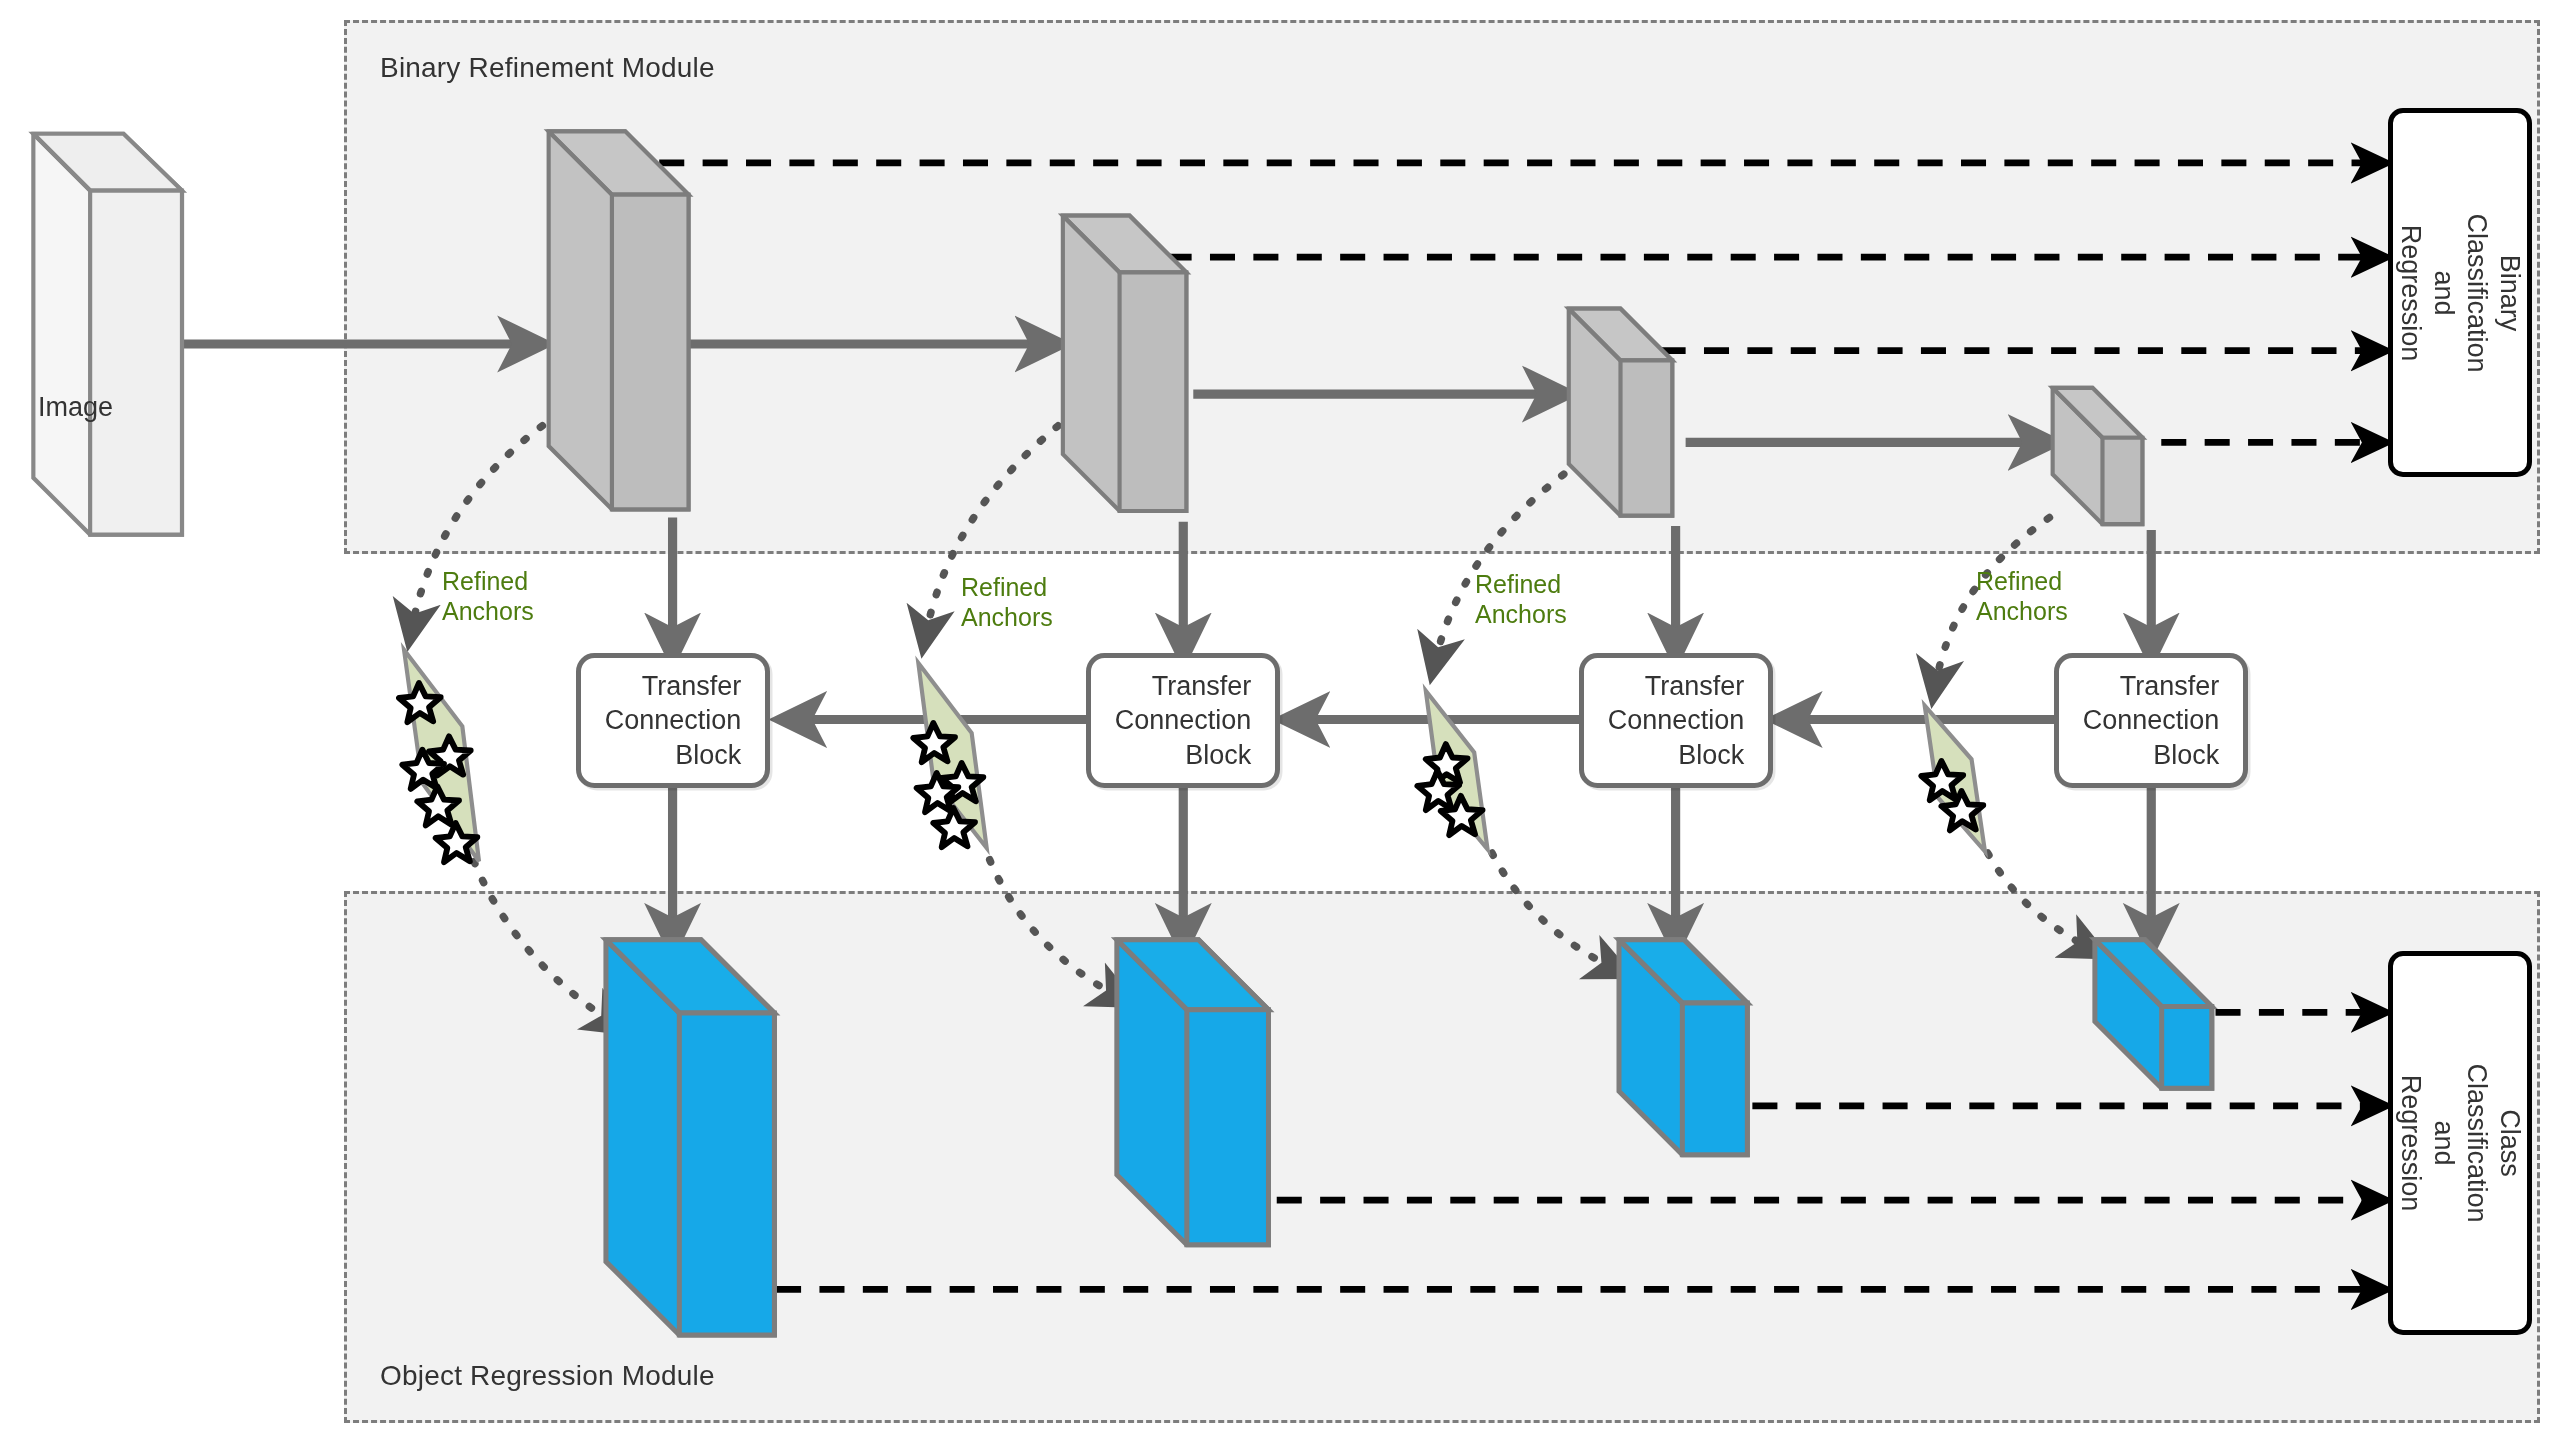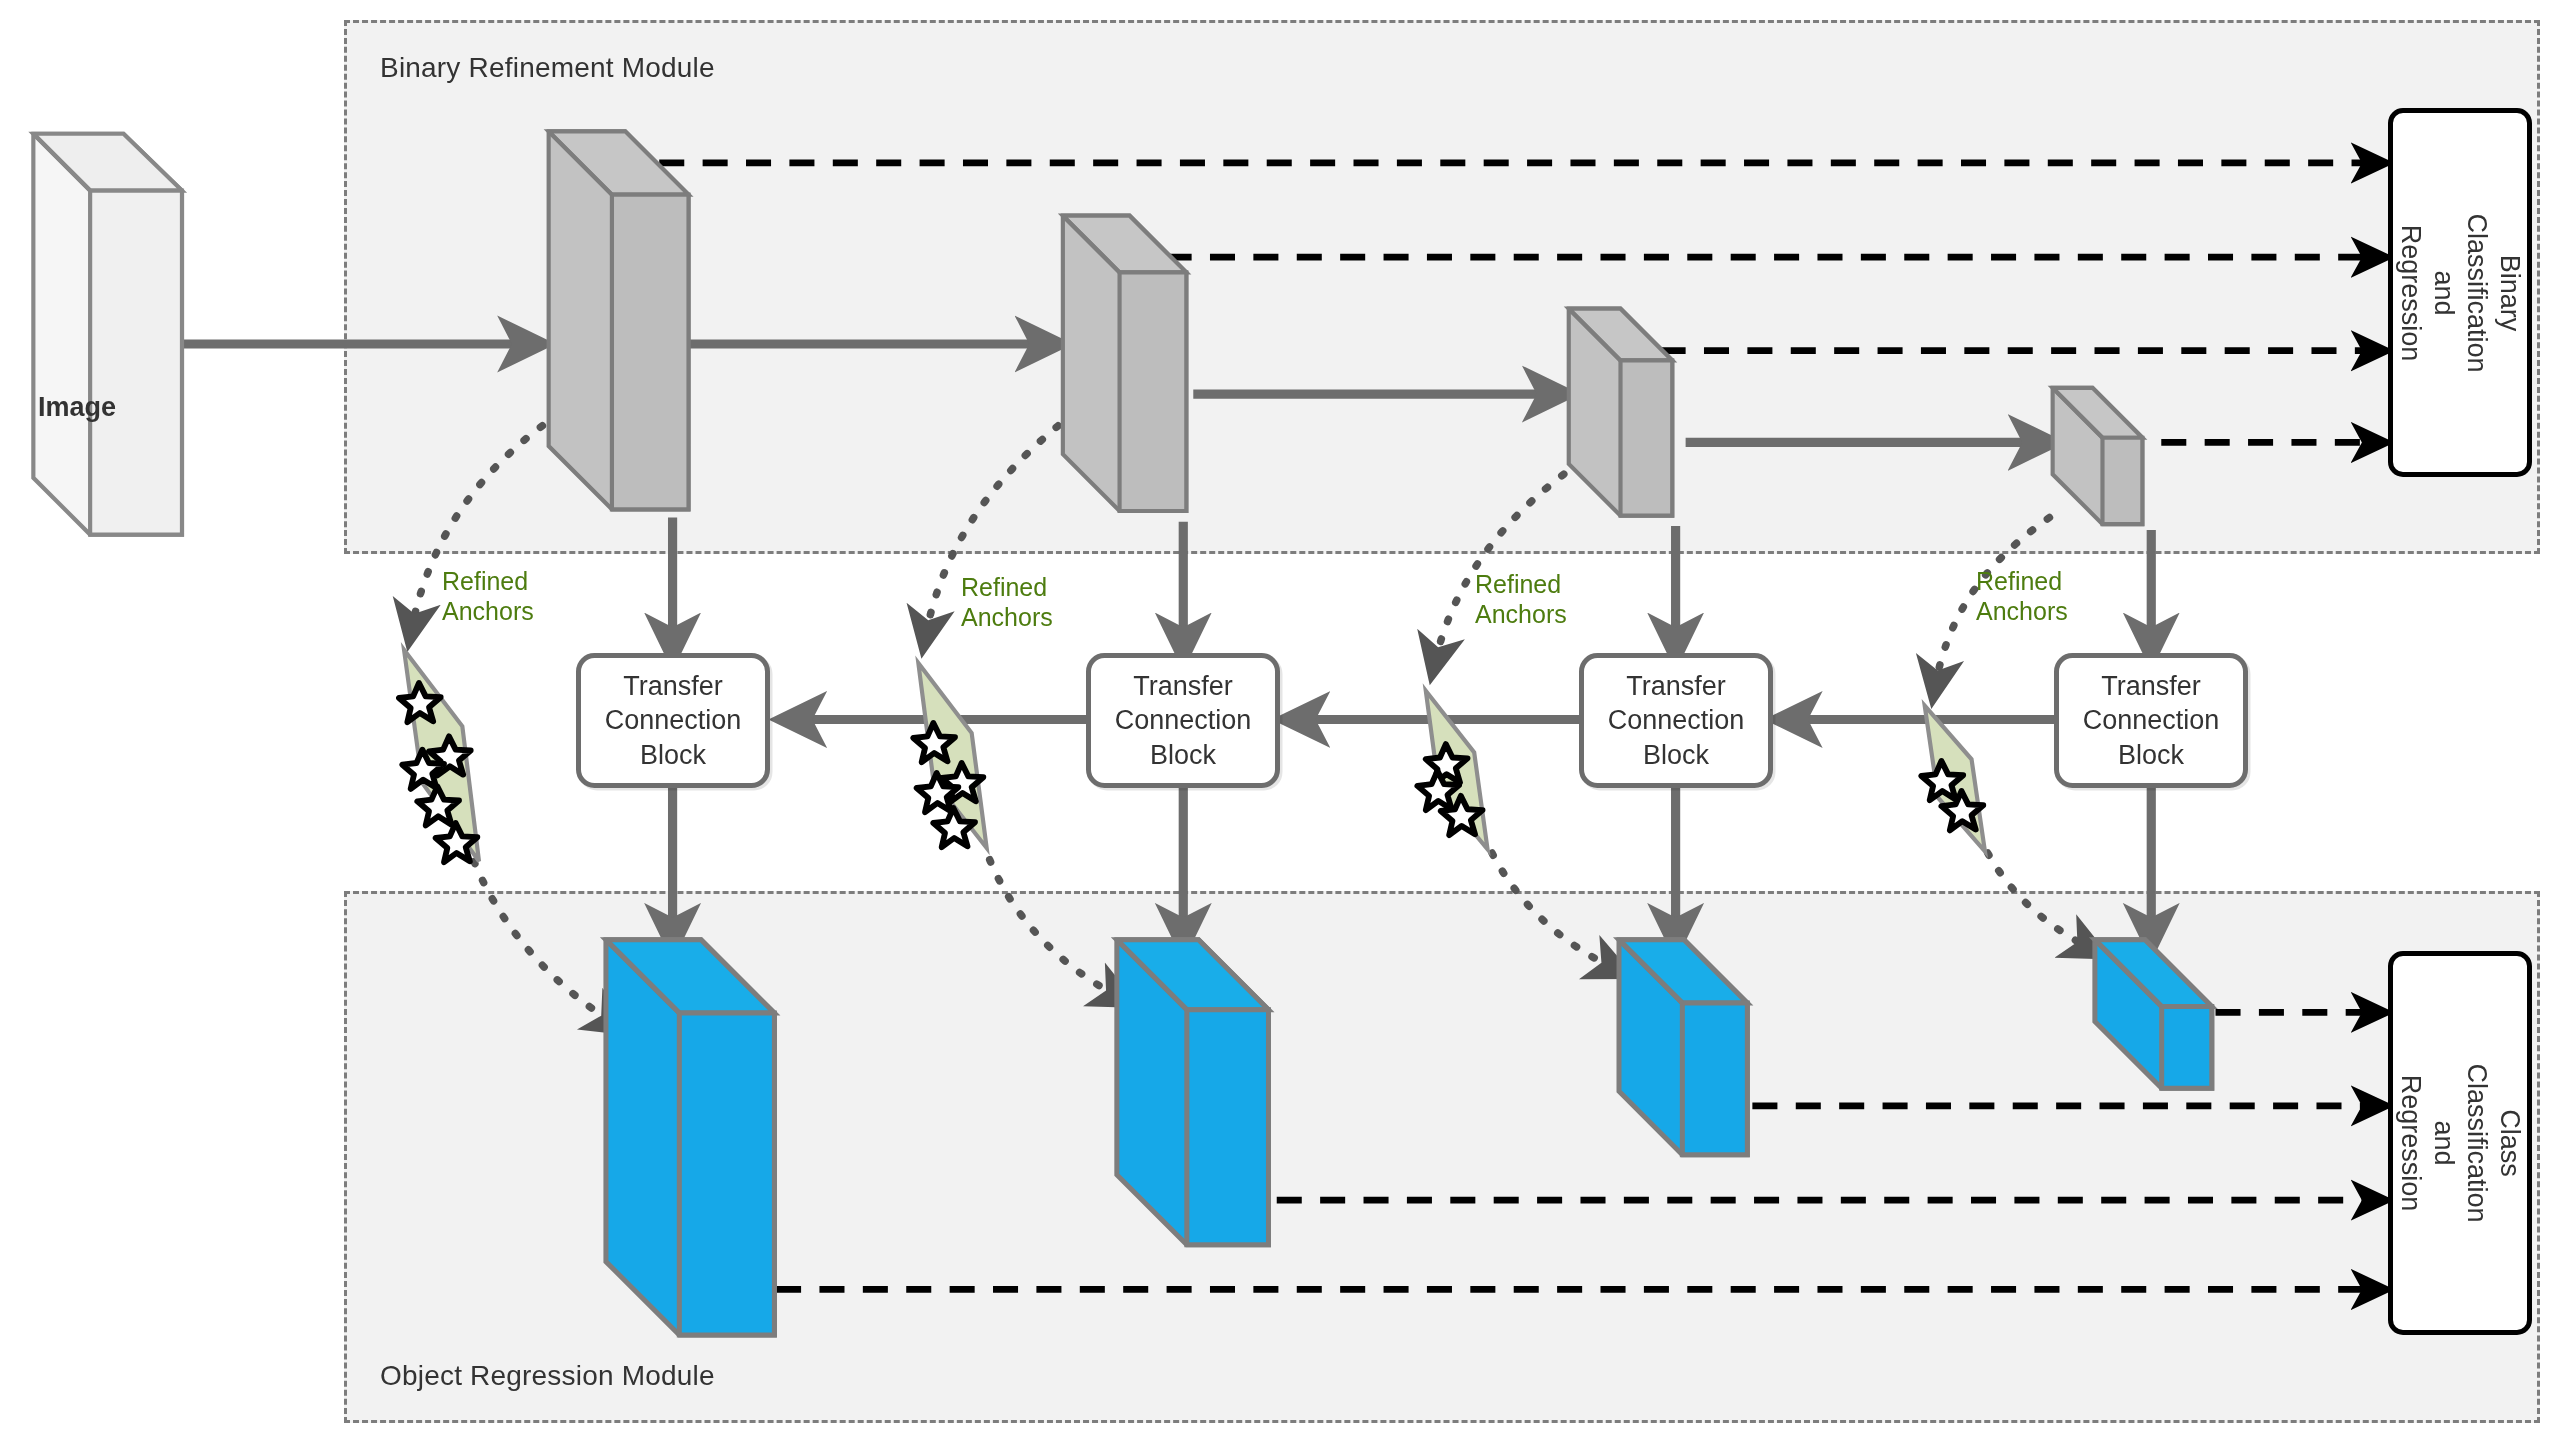--- a/index.html
+++ b/index.html
@@ -53,21 +53,21 @@
   
   .tcb{
     position:absolute;
     border:5px solid #6d6d6d;
     border-radius:18.4px;
     background:#ffffff;
     box-sizing:border-box;
     display:flex;
     align-items:center;
     justify-content:center;
-    text-align:center;
+    text-align:right;
     font-size:27px;
     line-height:1.28;
     color:#333333;
     box-shadow:2.5px 2.5px 0 rgba(0,0,0,.10);
   }
   
   .slab{position:absolute;}
   .slab svg{display:block;overflow:visible;}
   
   .anchors{position:absolute;}
@@ -159,21 +159,21 @@
   </svg>
 
   <div class="slab" style="left:25px; top:117px;">
     <svg width="167" height="426" viewBox="0 0 200 510">
       <polygon points="10,20 118,20 188,88 188,500 78,500 10,432" fill="#f6f6f6" stroke="#888888" stroke-width="5"></polygon>
       <polygon points="10,20 118,20 188,88 78,88" fill="#eeeeee" stroke="#888888" stroke-width="5"></polygon>
       <polygon points="78,88 188,88 188,500 78,500" fill="#f0f0f0" stroke="#888888" stroke-width="5"></polygon>
       <line x1="10" y1="20" x2="78" y2="88" stroke="#888888" stroke-width="5"></line>
     </svg>
   </div>
-  <div class="imglabel" style="left:38px; top:392px;font-weight:bold;">Image</div>
+  <div class="imglabel" style="left:38px; top:392px;">Image</div>
 
   <div class="slab" style="left:542px; top:124px;">
     <svg width="154" height="401" viewBox="0 0 185 480">
       <polygon points="8,8 100,8 176,84 176,462 84,462 8,386" fill="#c2c2c2" stroke="#7d7d7d" stroke-width="5"></polygon>
       <polygon points="8,8 100,8 176,84 84,84" fill="#c6c6c6" stroke="#7d7d7d" stroke-width="5"></polygon>
       <polygon points="84,84 176,84 176,462 84,462" fill="#bdbdbd" stroke="#7d7d7d" stroke-width="5"></polygon>
       <line x1="8" y1="8" x2="84" y2="84" stroke="#7d7d7d" stroke-width="5"></line>
     </svg>
   </div>
 

